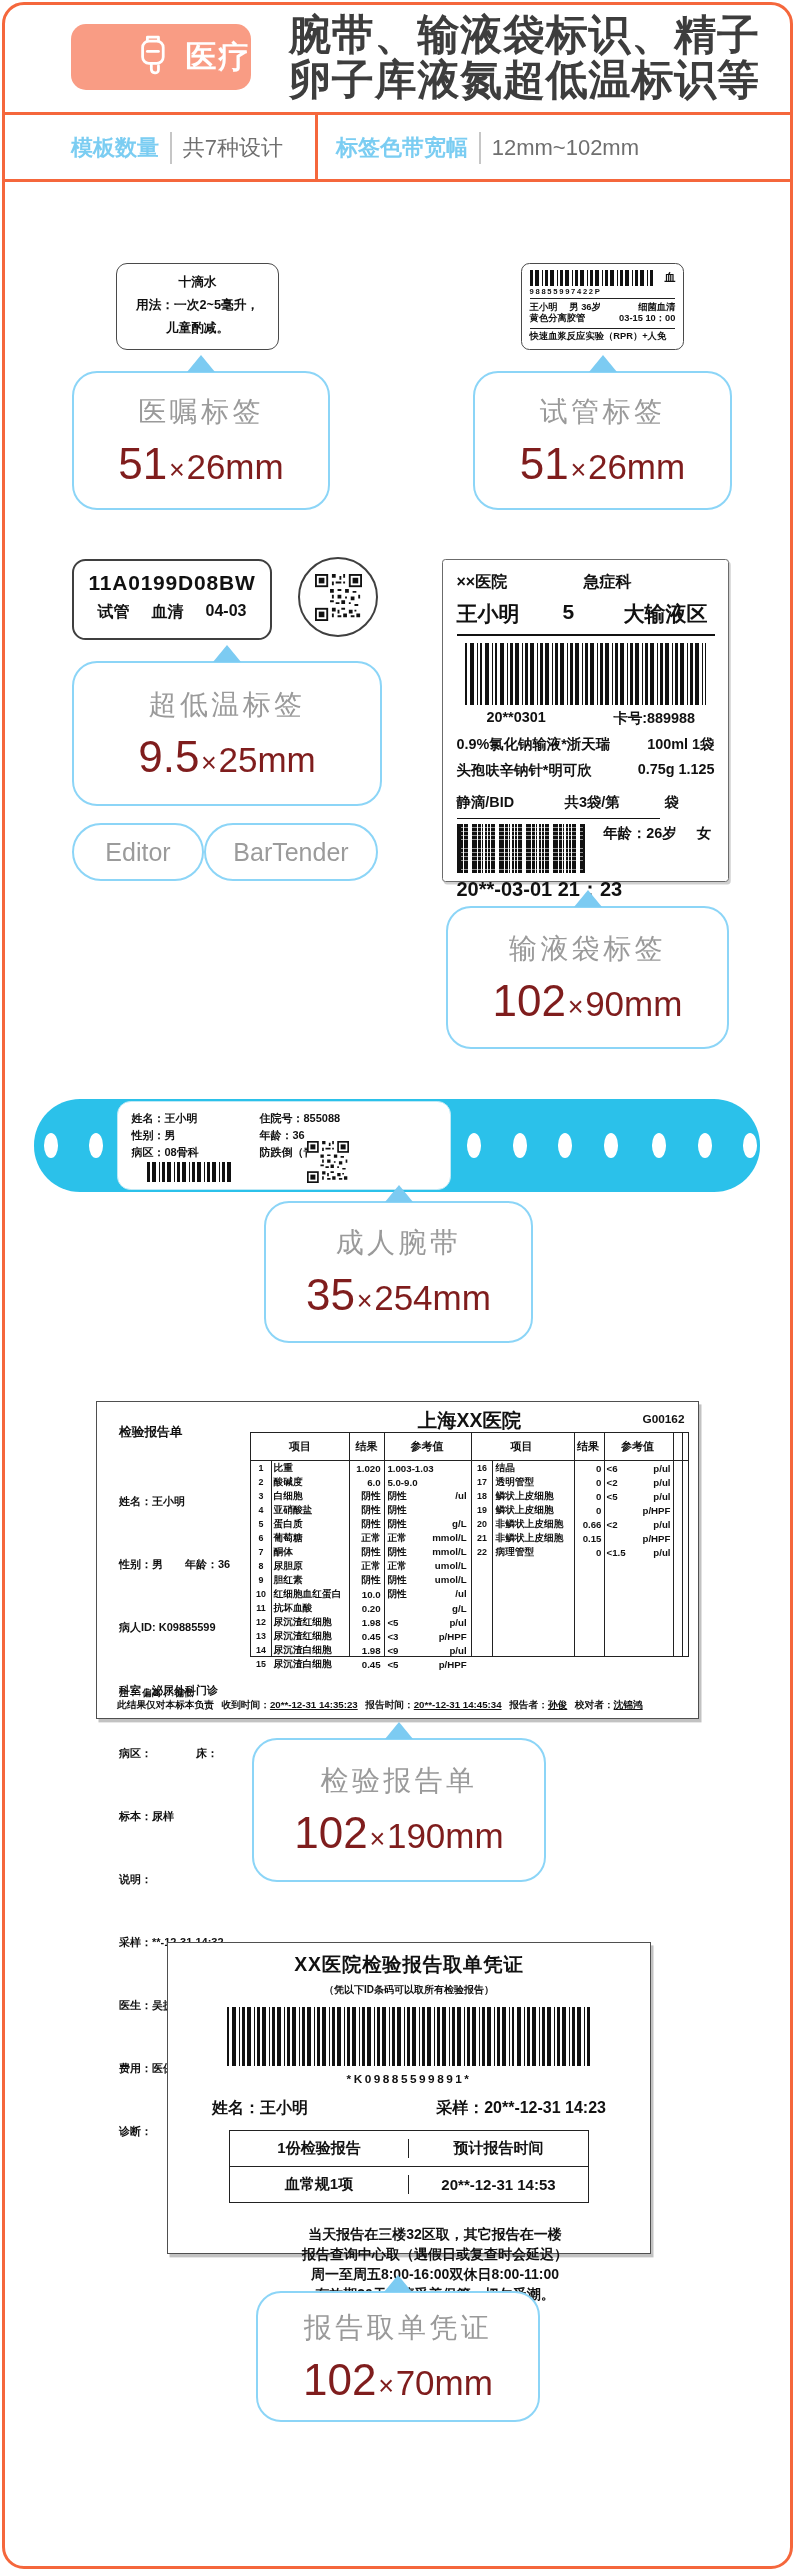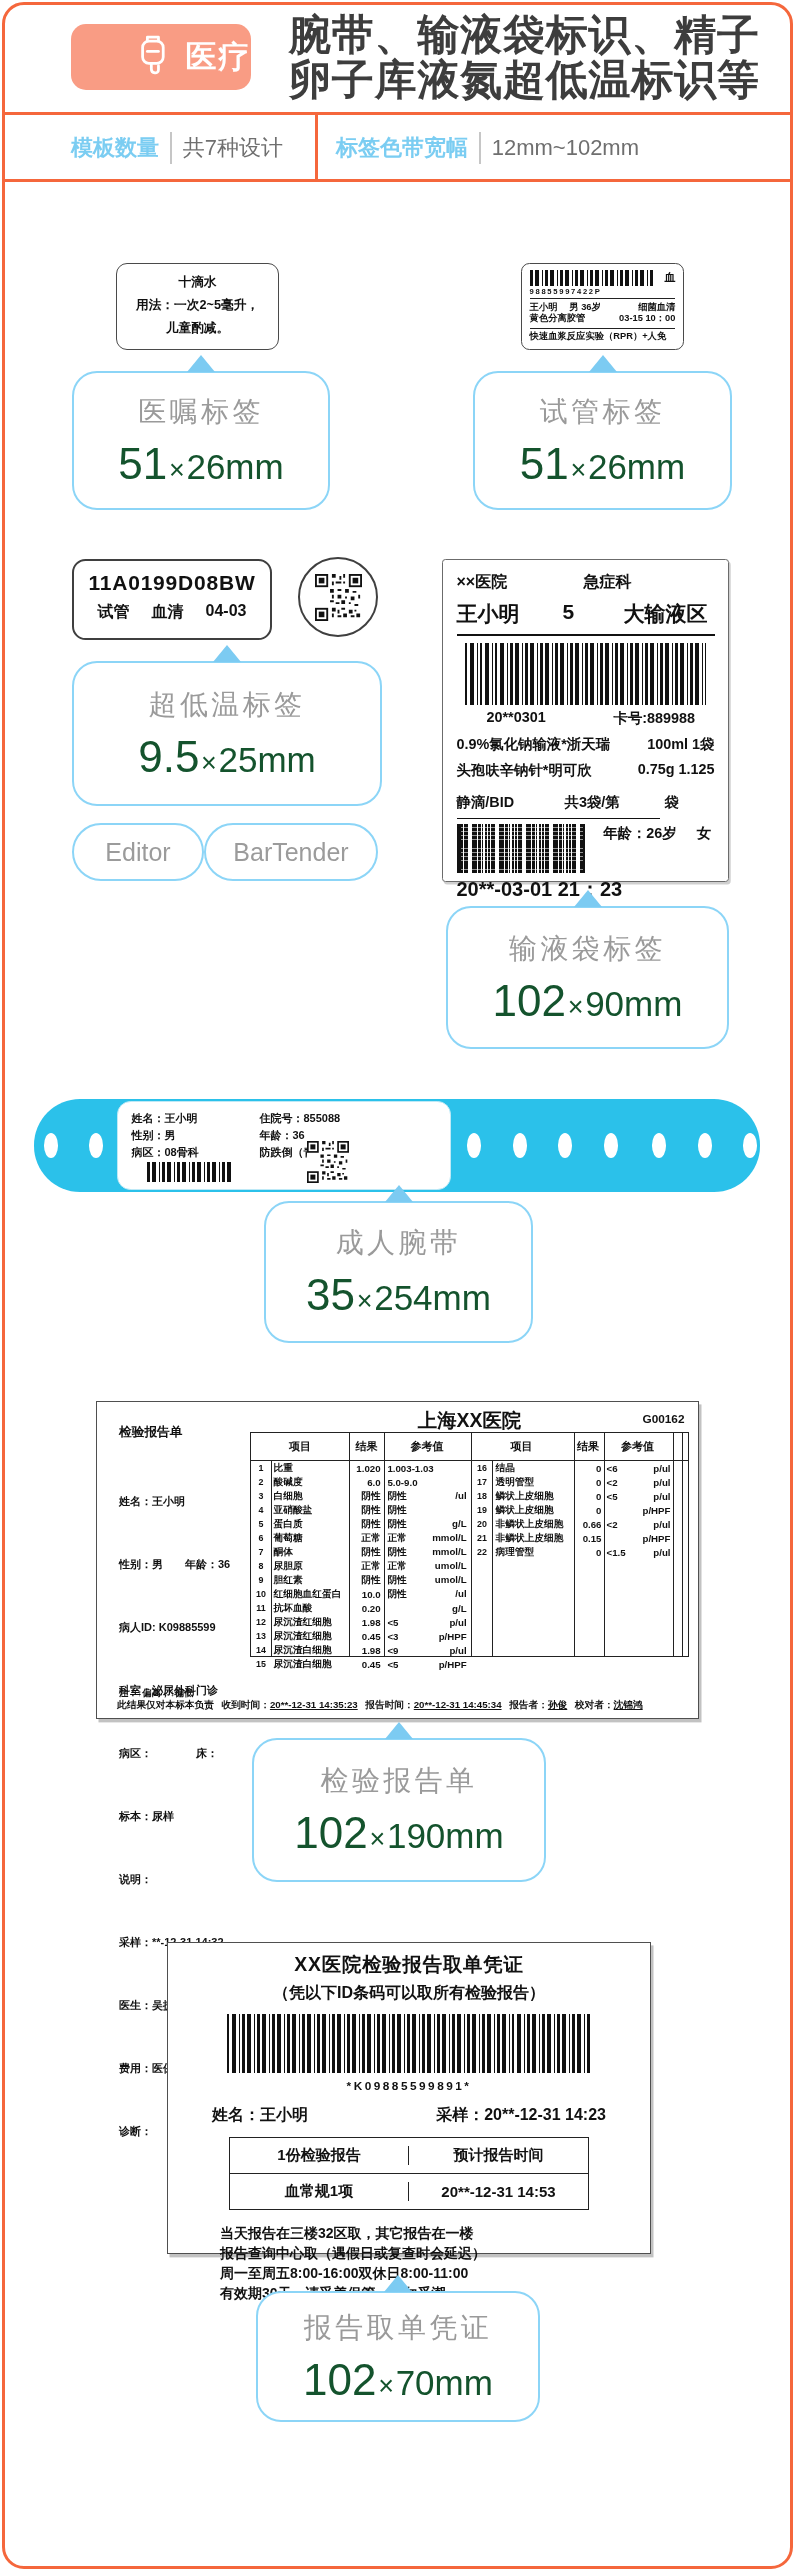--- a/index.html
+++ b/index.html
@@ -20,21 +20,21 @@
   .stat .lbl{color:#7BCDF2;font-size:22px;font-weight:bold;}
   .stat .sep{width:1.7px;height:32px;background:#c6c6c6;}
   .stat .val{color:#6f6f6f;font-size:22px;}
 
   
   .cap{position:absolute;background:#fff;border:2.5px solid #8CD5F7;border-radius:25px;
        display:flex;flex-direction:column;align-items:center;justify-content:center;}
   .cap::before{content:"";position:absolute;top:-17.7px;left:50%;transform:translateX(-50%);
        border-left:14.4px solid transparent;border-right:14.4px solid transparent;border-bottom:17.7px solid #7CCBF2;}
   .cap-title{font-size:28px;color:#9a9a9a;letter-spacing:3.4px;}
-  .cap-dims{color:#14532d;margin-top:8px;display:flex;align-items:baseline;}
+  .cap-dims{color:#7f1d1d;margin-top:8px;display:flex;align-items:baseline;}
   .d-big{font-size:44px;}
   .d-x{font-size:27px;margin:0 1.7px;}
   .d-sm{font-size:35px;}
 
   .pill{position:absolute;border:2.5px solid #8CD5F7;border-radius:29px;display:flex;align-items:center;justify-content:center;
         color:#9b9b9b;font-size:25px;background:#fff;}
 
   
   .bc{background-image:repeating-linear-gradient(90deg,
       #111 0,#111 1.7px,#fff 1.7px,#fff 2.5px,
@@ -122,30 +122,30 @@
   .rf .ru{margin-left:auto;}
   .vl{position:absolute;width:1.3px;background:#222;top:0;bottom:0;}
   .vl.b{top:28px;}
   .report .foot{position:absolute;left:20px;top:297px;right:5px;display:flex;gap:7.6px;font-size:9.7px;white-space:nowrap;}
   .ul{text-decoration:underline;}
 
   
   .receipt{position:absolute;left:167px;top:1942px;width:484px;height:312px;background:#fff;border:1.7px solid #4f4f4f;
            box-sizing:border-box;box-shadow:2.5px 3.4px 0 #c2c2c2;color:#111;font-weight:bold;text-align:center;}
   .receipt .t1{font-size:19.4px;margin-top:8.4px;letter-spacing:0.8px;}
-  .receipt .t2{font-size:16px;margin-top:4.2px;}
+  .receipt .t2{font-size:10px;margin-top:4.2px;}
   .receipt .bc{width:365px;height:59px;margin:10px auto 0;}
   .receipt .code{font-size:11.8px;letter-spacing:2.5px;margin-top:6px;}
   .receipt .info{display:flex;justify-content:space-between;padding:0 44px;margin-top:12.7px;font-size:16px;}
   .rtable{width:358px;margin:11px auto 0;border:1.7px solid #222;}
   .rtable .row{display:flex;height:35px;align-items:center;}
   .rtable .row.h{border-bottom:1.7px solid #222;}
   .rtable .cell{width:50%;font-size:15px;}
   .rtable .cell:first-child{border-right:1.7px solid #222;box-sizing:border-box;}
-  .receipt .notes{text-align:left;padding-left:52px;margin-top:13px;font-size:14px;line-height:20px;}
+  .receipt .notes{text-align:center;padding-left:52px;margin-top:21px;font-size:14px;line-height:20px;}
 </style>
 </head>
 <body>
 
 <div class="canvas">
   <div class="frame"></div>
 
   <div class="badge">
     <svg width="35" height="46" viewBox="0 0 44 58" fill="none" stroke="#fff" stroke-width="3.5" stroke-linecap="round" stroke-linejoin="round">
       <path d="M13 9 V4 h14 v5"></path>

